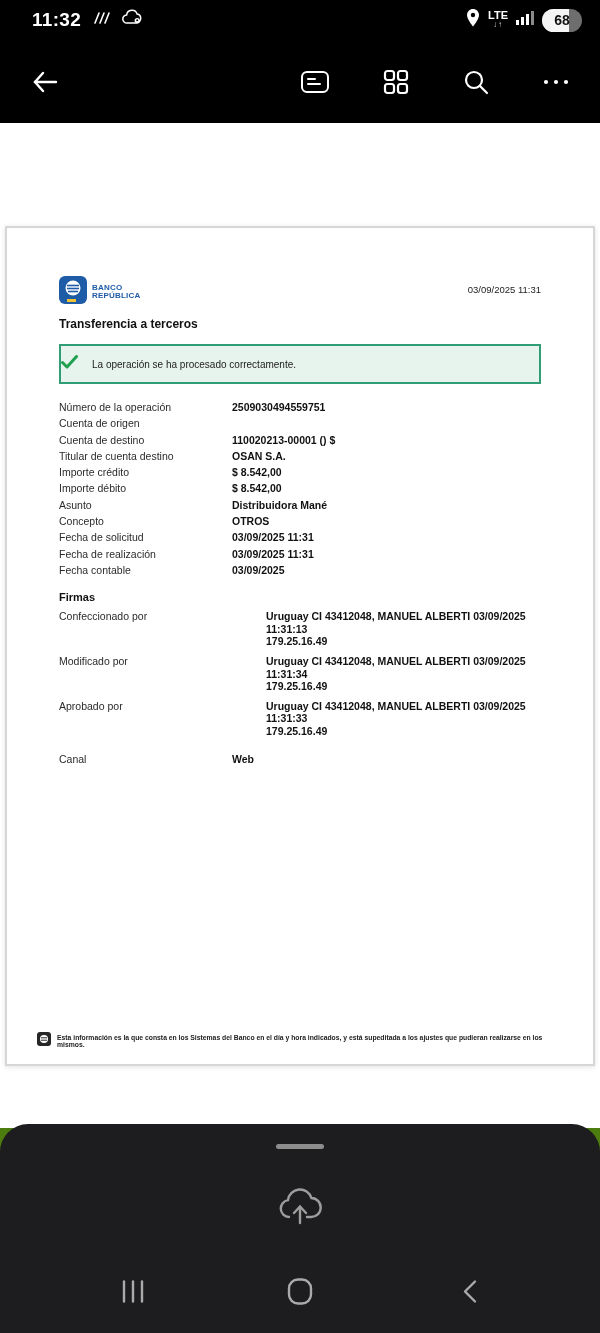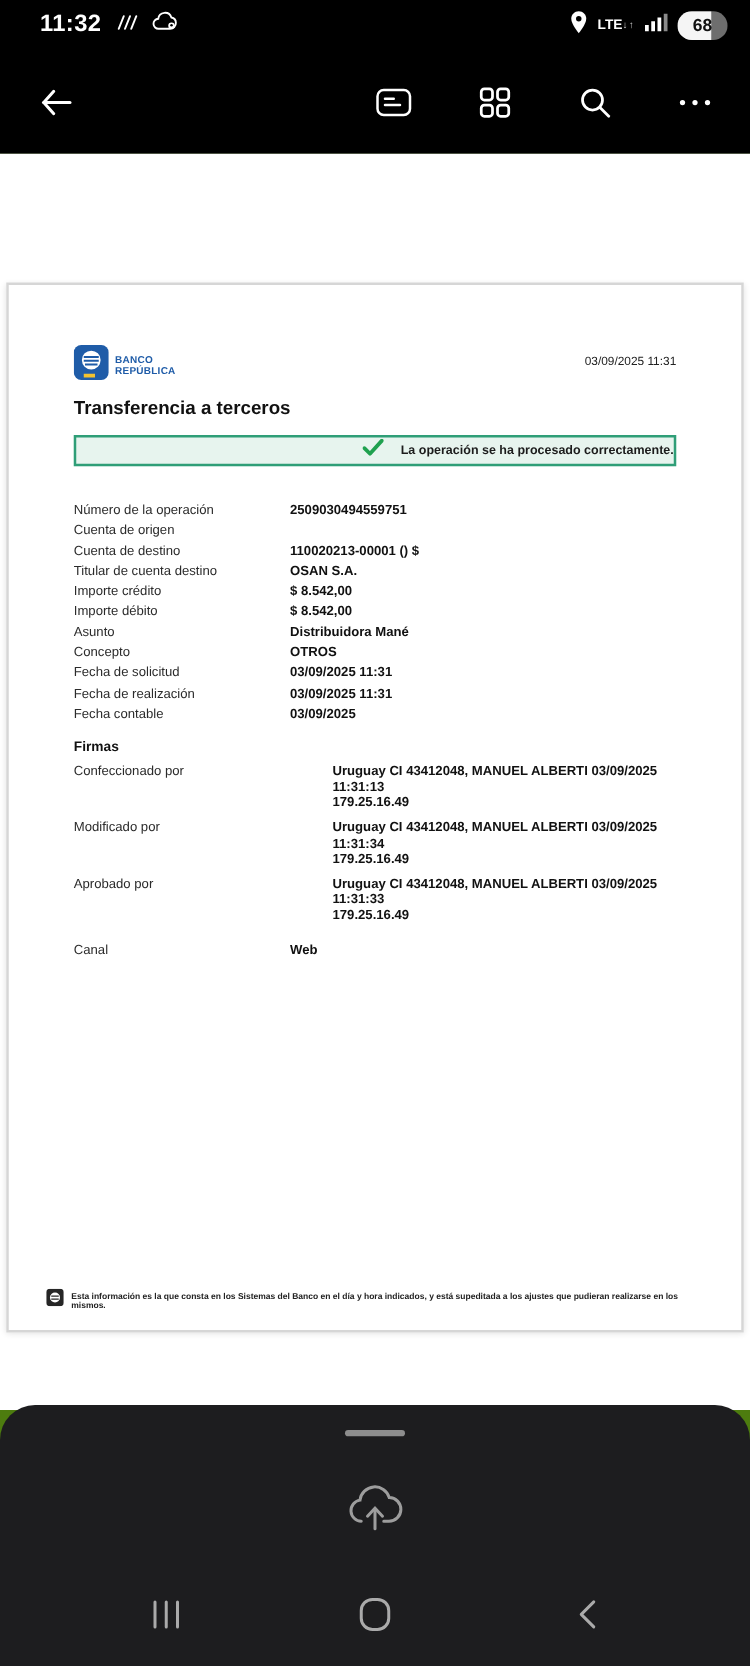--- a/index.html
+++ b/index.html
@@ -6,21 +6,21 @@
   html,body { width:600px; height:1333px; background:#fff; overflow:hidden;
               font-family:"Liberation Sans", sans-serif; }
   .phone { position:relative; width:600px; height:1333px; background:#4d7c0f; }
 
   
   .status-bar { position:absolute; top:0; left:0; width:600px; height:40px;
     background:#000; display:flex; align-items:center; padding:0 14px; color:#fff; }
   .sb-left { display:flex; align-items:center; gap:10px; padding-left:18px; }
   .sb-time { font-size:19px; font-weight:bold; letter-spacing:.3px; }
   .sb-right { margin-left:auto; display:flex; align-items:center; gap:7px; padding-right:4px; }
-  .lte-block { display:flex; flex-direction:row; align-items:center; line-height:10px; }
+  .lte-block { display:flex; flex-direction:column; align-items:center; line-height:10px; }
   .lte-txt { font-size:11px; font-weight:bold; }
   .lte-arrows { font-size:8px; color:#cfcfcf; letter-spacing:1px; }
   .battery { position:relative; width:40px; height:23px; border-radius:12px;
     background:#6e6e6e; overflow:hidden; }
   .battery-fill { position:absolute; left:0; top:0; bottom:0; width:68%; background:#f5f5f5; }
   .battery-num { position:absolute; inset:0; display:flex; align-items:center;
     justify-content:center; font-size:14px; font-weight:bold; color:#111; }
 
   
   .toolbar { position:absolute; top:40px; left:0; width:600px; height:83px;
@@ -36,27 +36,27 @@
     background:#fff; border:2px solid #d6d6d6; box-shadow:0 1px 5px rgba(0,0,0,.12); }
   .page-content { position:relative; width:100%; height:100%; padding:48px 52px 0 52px;
     color:#1a1a1a; }
 
   .doc-header { display:flex; align-items:flex-start; }
   .brand { display:flex; align-items:center; gap:5px; }
   .brand-text { font-size:8px; font-weight:bold; color:#1f5ca8; line-height:8.5px;
     letter-spacing:.2px; }
   .doc-datetime { margin-left:auto; font-size:9.5px; color:#222; padding-top:8px; }
 
-  .doc-title { font-size:15px; font-weight:bold; color:#111; margin-top:9px; }
-
-  .banner { margin-top:13px; height:25px; border:2px solid #2f9e77; background:#e7f4ee;
-    display:flex; align-items:center; justify-content:flex-end; gap:14px;font-weight:bold; }
+  .doc-title { font-size:12px; font-weight:bold; color:#111; margin-top:9px; }
+
+  .banner { margin-top:13px; height:40px; border:2px solid #2f9e77; background:#e7f4ee;
+    display:flex; align-items:center; justify-content:flex-start; gap:14px; }
   .banner-text { font-size:10px; color:#1c1c1c; }
 
-  .fields { margin-top:27px; }
+  .fields { margin-top:15px; }
   .frow { display:flex; line-height:16.3px; }
   .flabel { width:173px; flex:none; font-size:10.5px; color:#2b2b2b; }
   .fvalue { font-size:10.5px; font-weight:bold; color:#111; }
 
   .sig-title { margin-top:13px; font-size:11px; font-weight:bold; color:#111; }
   .sigs { margin-top:7px; }
   .srow { display:flex; margin-bottom:7px;gap:34px; }
   .srow .fvalue div { line-height:12.6px; }
   .canal-row { margin-top:13px; }
 

